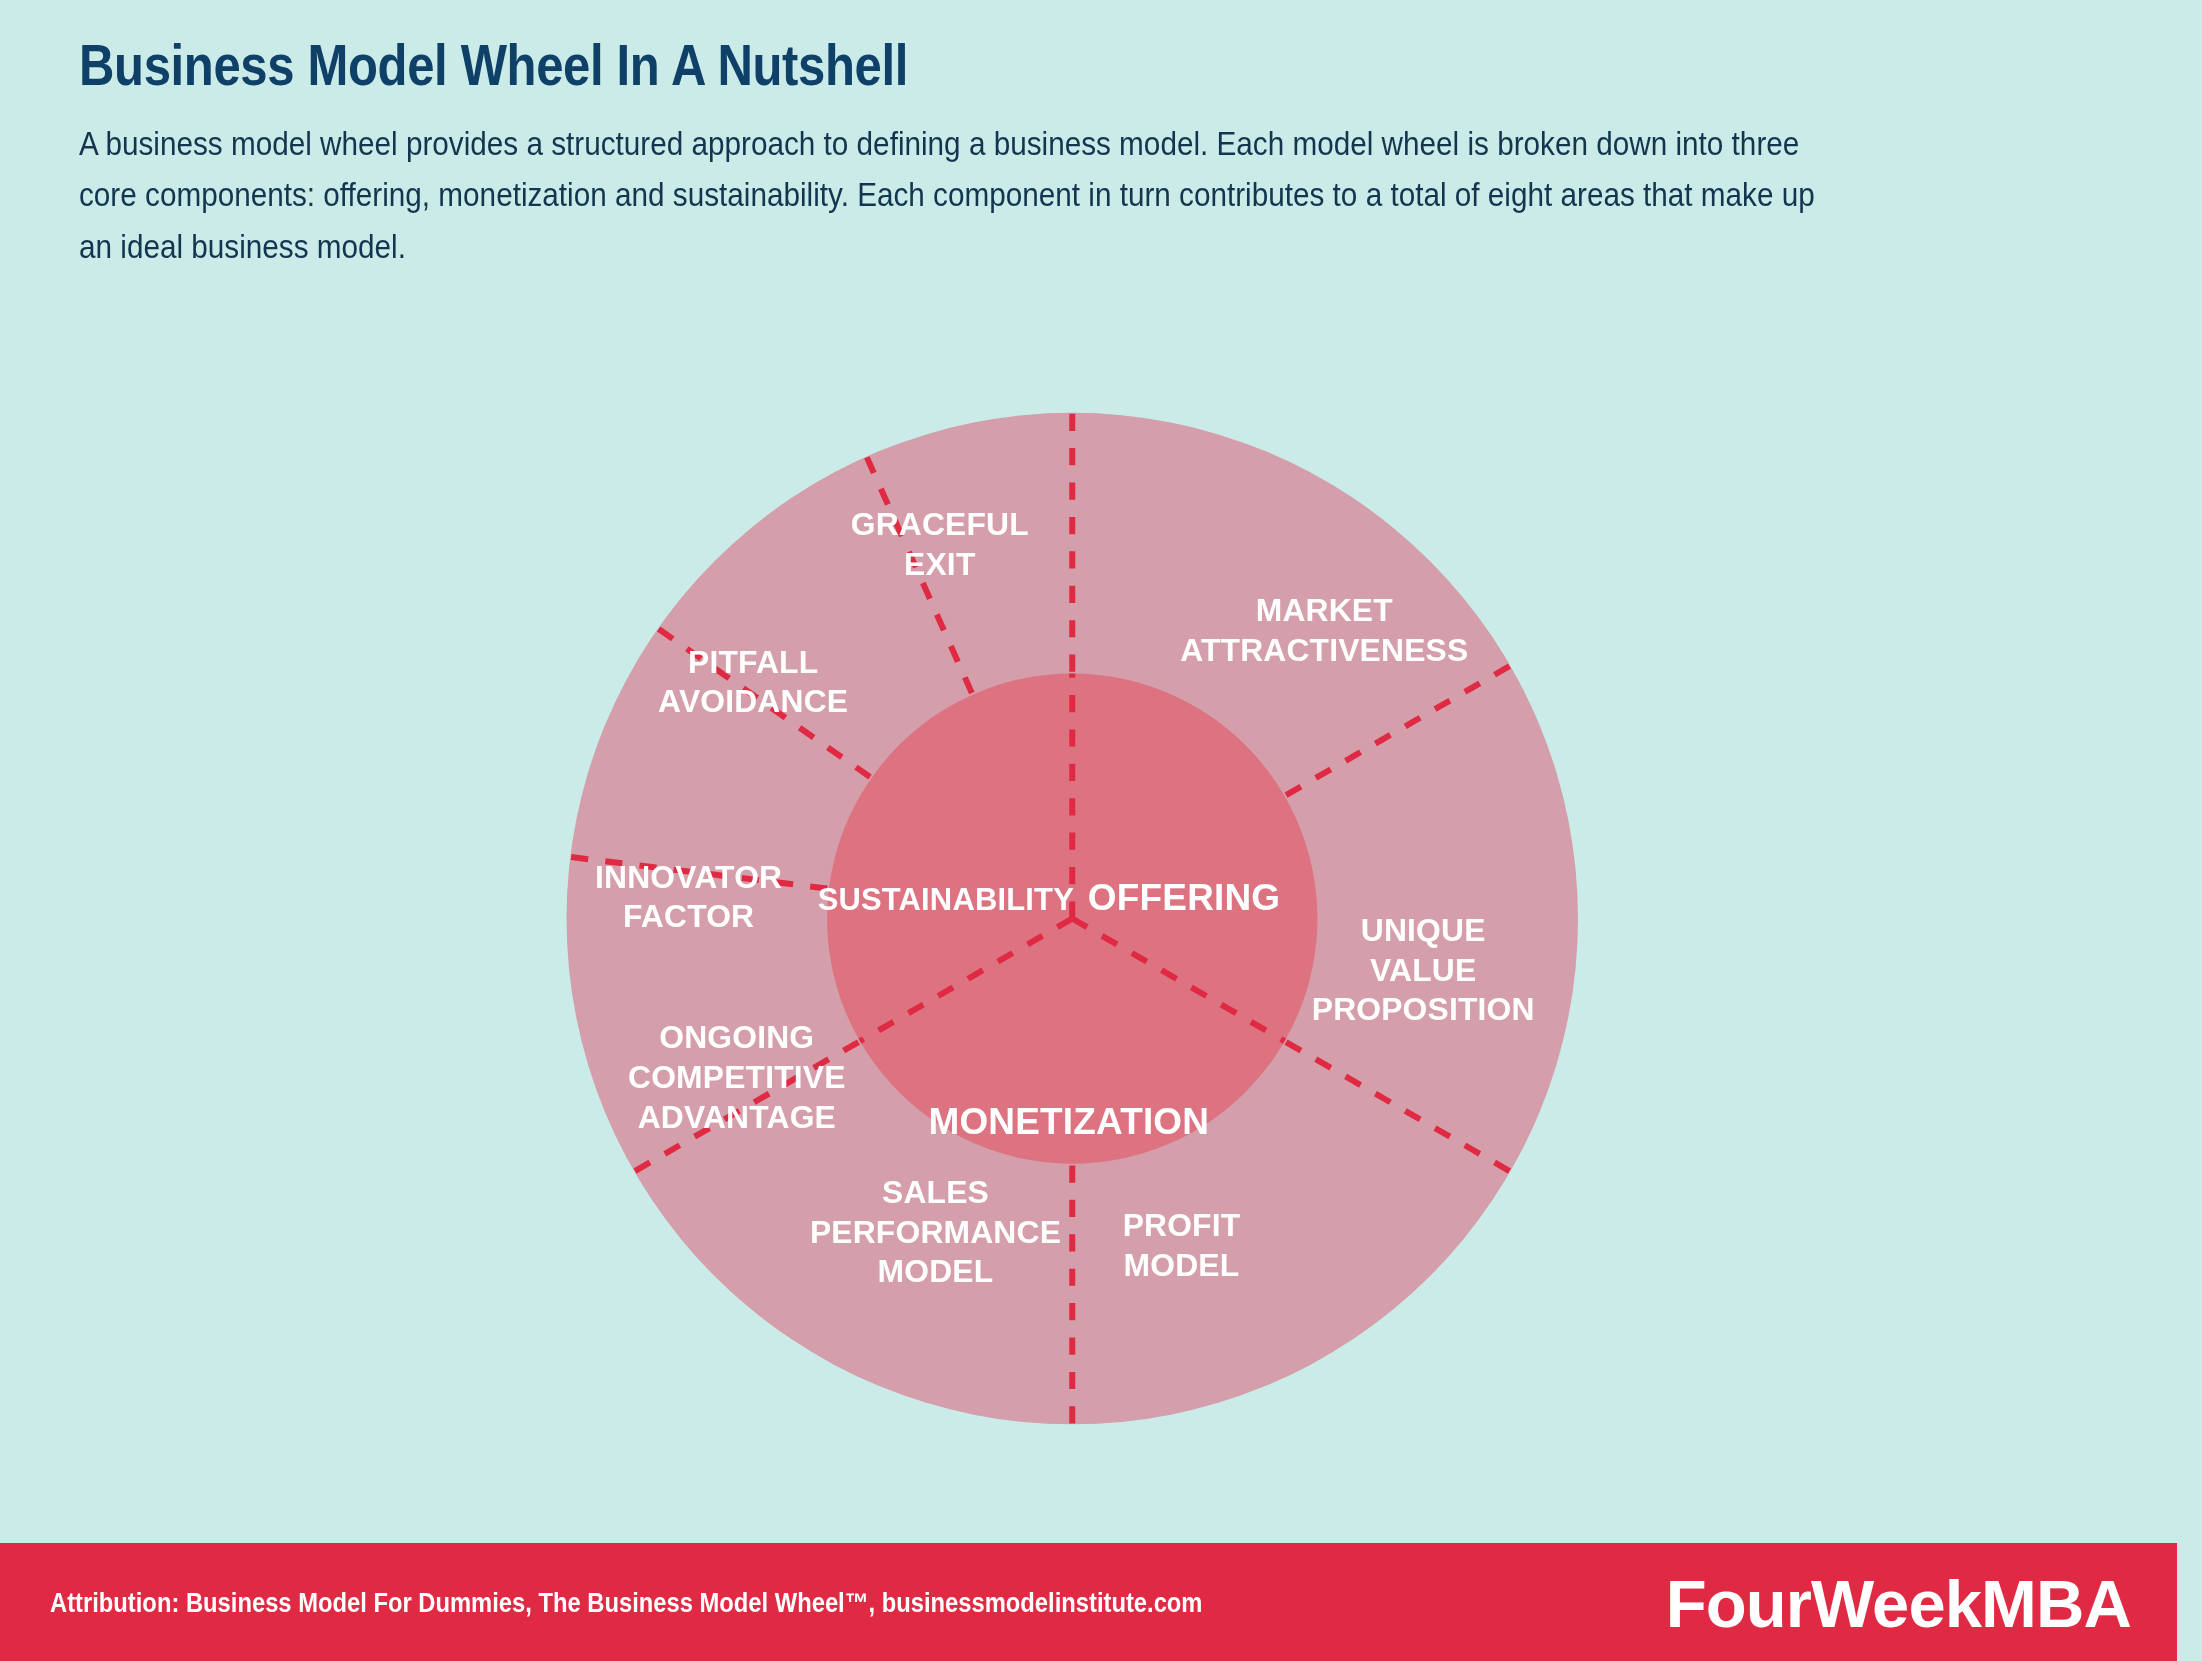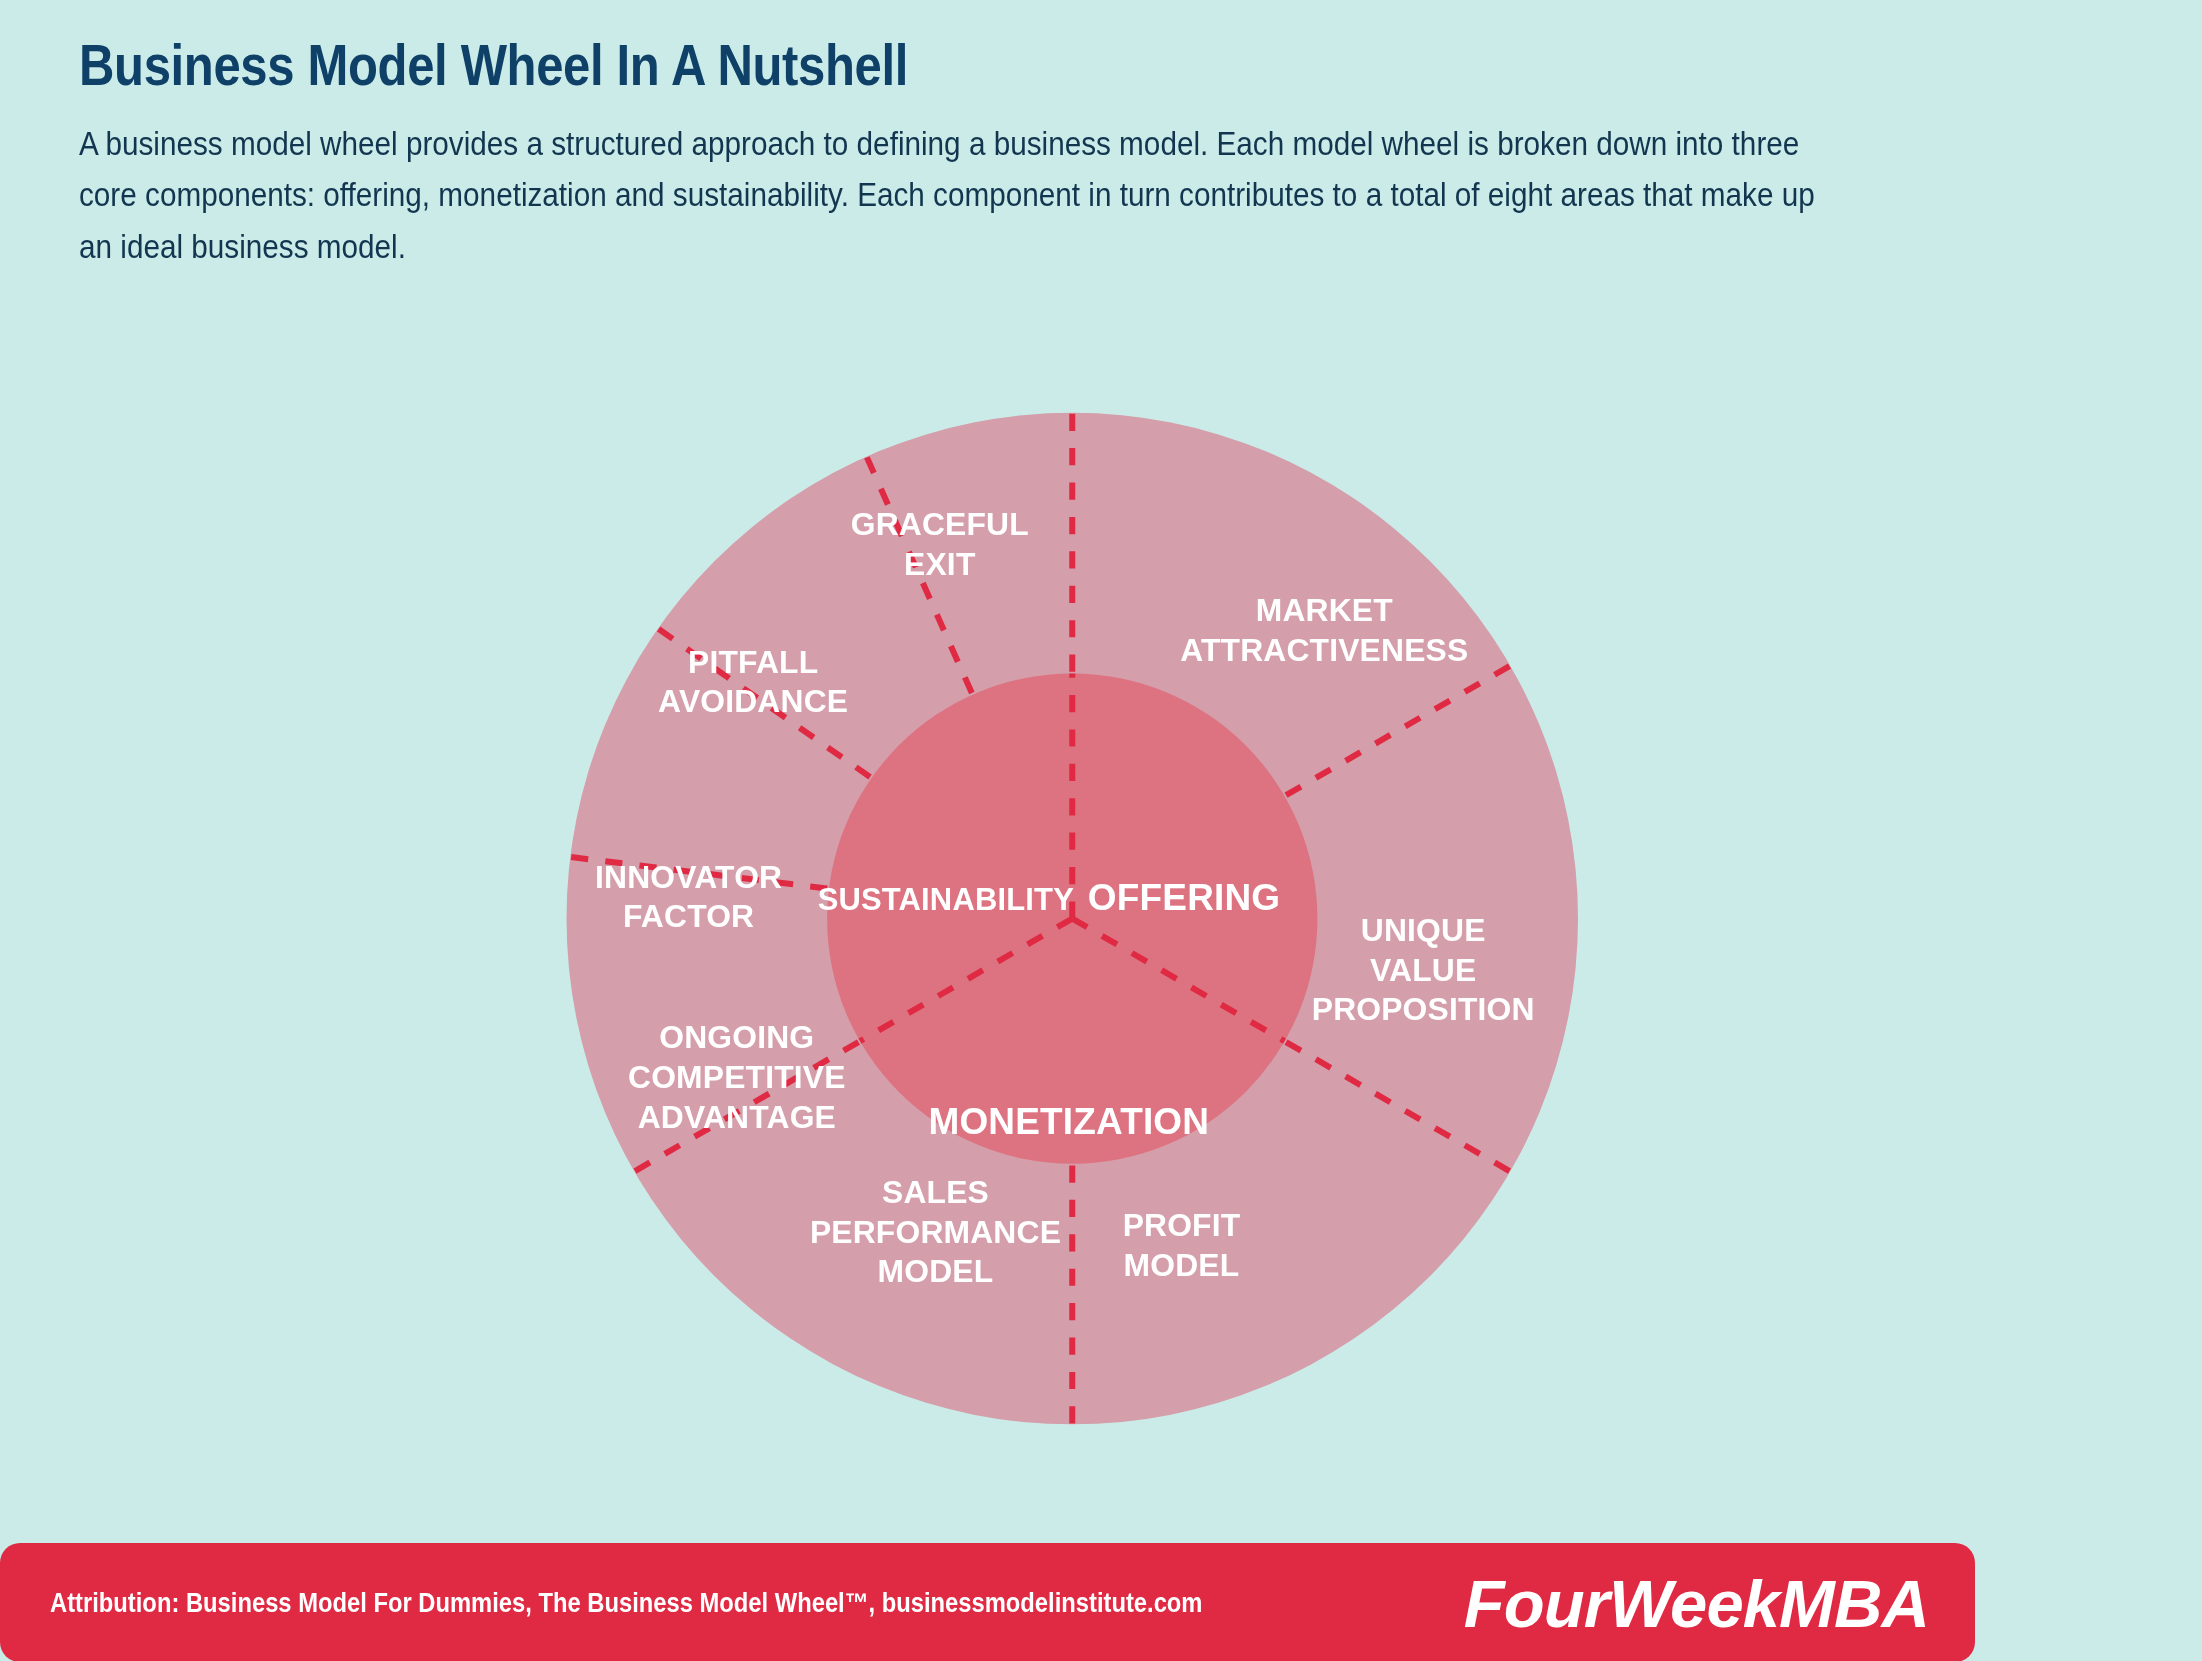--- a/index.html
+++ b/index.html
@@ -75,24 +75,23 @@
     letter-spacing: 0.2px;
   }
   .core-label.big { font-size: 43px; }
   .core-label.small { font-size: 36px; }
 
   
   #footer-bar {
     position: absolute;
     left: 0;
     top: 1543px;
-    width: 1975px;
+    width: 2177px;
     height: 119px;
     background: #e02a43;
-    border-radius: 20px;
   }
   #attribution {
     position: absolute;
     left: 50px;
     top: 50%;
     transform: translateY(-50%) scaleX(0.88);
     transform-origin: left center;
     color: #ffffff;
     font-size: 27px;
     font-weight: bold;
@@ -103,21 +102,20 @@
     position: absolute;
     right: 46px;
     top: 50%;
     transform: translateY(-50%);
     color: #ffffff;
     font-size: 67px;
     font-weight: bold;
     white-space: nowrap;
     letter-spacing: -0.9px;
     font-family: "Liberation Sans", sans-serif;
-    font-style: italic;
   }
 </style>
 </head>
 <body style="background: rgb(203, 235, 232);">
 
 <div id="header">
   <h1 id="page-title" style="color: rgb(14, 64, 104);">Business Model Wheel In A Nutshell</h1>
   <p id="page-subtitle" style="color: rgb(18, 54, 79);">A business model wheel provides a structured approach to defining a business model. Each model wheel is broken down into three core components: offering, monetization and sustainability. Each component in turn contributes to a total of eight areas that make up an ideal business model.</p>
 </div>
 

